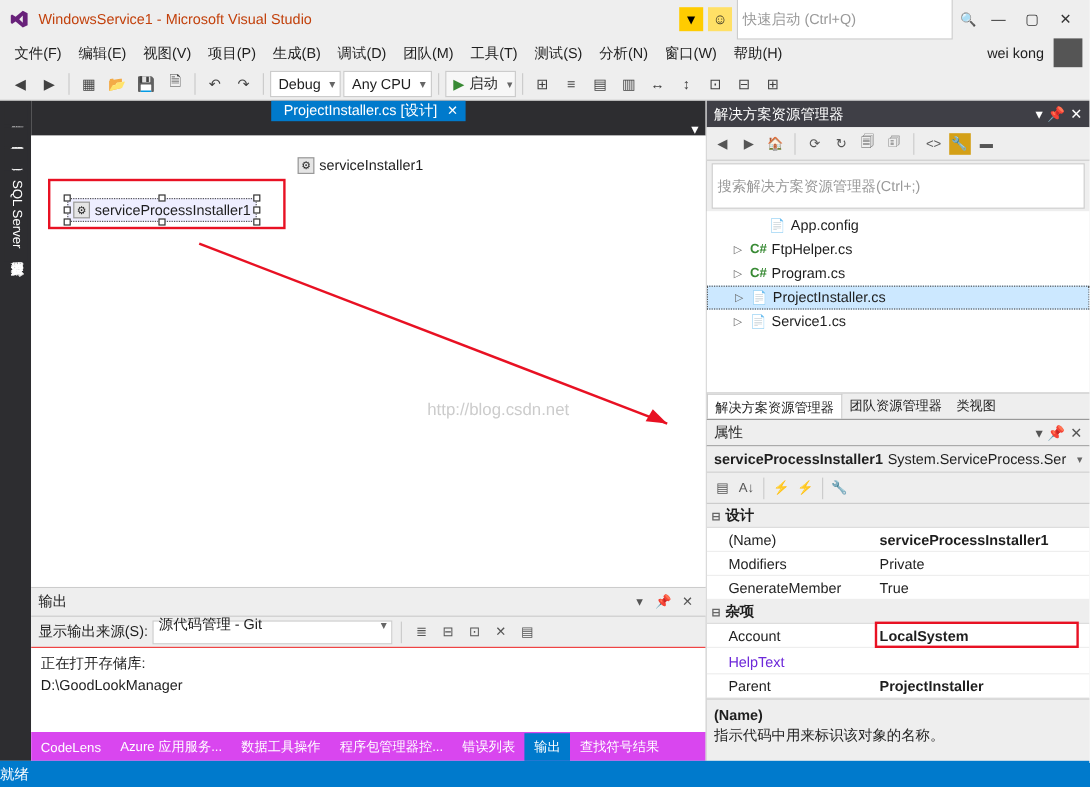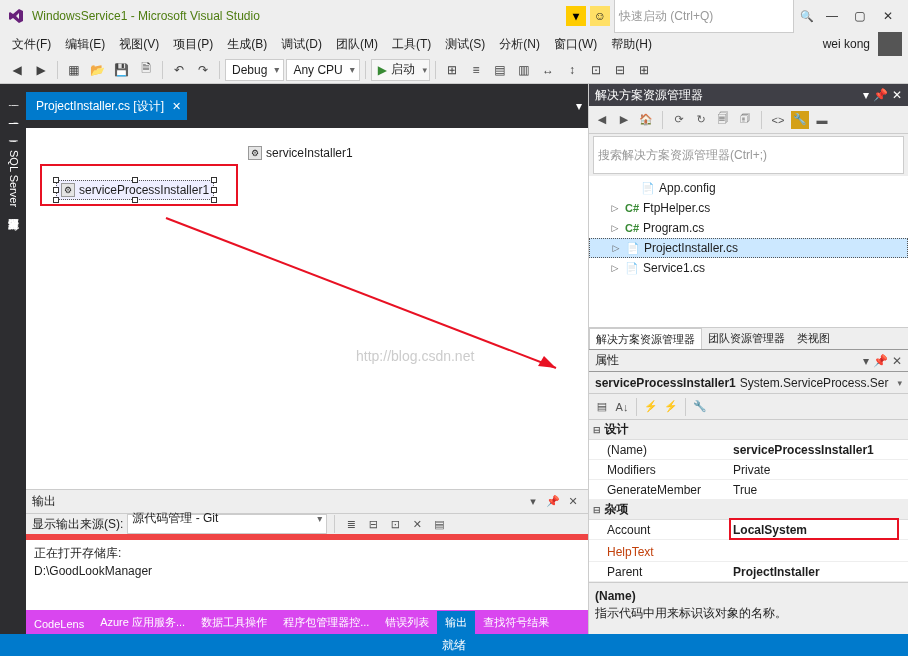--- a/index.html
+++ b/index.html
@@ -1,19 +1,19 @@
 <!DOCTYPE html>
 <html><head>
 <meta charset="utf-8">
 <style>
 * { margin:0; padding:0; box-sizing:border-box; font-family:"Microsoft YaHei",Segoe UI,Tahoma,sans-serif; font-size:12px; }
 body { background:#eee; color:#1e1e1e; width:908px; height:656px; overflow:hidden; display:flex; flex-direction:column; position:relative; }
 .titlebar { height:32px; background:#eee; display:flex; align-items:center; padding:0 8px; gap:8px; }
 .vs-logo { width:16px; height:16px; color:#68217a; }
-.titlebar .title { color:#4d7c0f; }
+.titlebar .title { color:#c2410c; }
 .titlebar .right { margin-left:auto; display:flex; align-items:center; gap:4px; }
 .yellow-sq { width:20px; height:20px; background:#ffcc00; display:flex; align-items:center; justify-content:center; color:#000; font-weight:bold; }
 .smiley { width:20px; height:20px; background:#ffe066; display:flex; align-items:center; justify-content:center; }
 .quick-launch { width:180px; height:22px; border:1px solid #ccc; background:#fff; padding:16px 4px; color:#999; display:flex; align-items:center; }
 .win-btn { width:24px; height:24px; display:flex; align-items:center; justify-content:center; color:#333; }
 .avatar { width:24px; height:24px; background:#555; }
 .menubar { height:24px; display:flex; align-items:center; gap:2px; padding:0 6px; }
 .menubar span { padding:2px 6px; color:#1e1e1e; cursor:default; }
 .user { margin-left:auto; padding:2px 6px; }
 .toolbar { height:28px; display:flex; align-items:center; gap:2px; padding:0 6px; border-bottom:1px solid #ccc; }
@@ -21,37 +21,37 @@
 .tb-sep { width:1px; height:18px; background:#ccc; margin:0 3px; }
 .combo { height:22px; border:1px solid #ccc; background:#fff; padding:0 16px 0 6px; display:flex; align-items:center; position:relative; }
 .combo::after { content:"▾"; position:absolute; right:4px; font-size:10px; color:#666; }
 .start-btn { height:22px; border:1px solid #ccc; background:#f7f7f7; display:flex; align-items:center; gap:4px; padding:0 14px 0 6px; color:#1e1e1e; position:relative; }
 .start-btn::after { content:"▾"; position:absolute; right:2px; font-size:9px; color:#666; }
 .play { color:#388a34; }
 .main { flex:1; display:flex; min-height:0; }
 .sidebar-left { width:26px; background:#2d2d30; display:flex; flex-direction:column; align-items:center; padding-top:4px; gap:2px; }
 .sidebar-left .tab { writing-mode:vertical-rl; color:#fff; font-size:11px; padding:8px 2px; background:#2d2d30; }
 .center { flex:1; display:flex; flex-direction:column; min-width:0; background:#fff; }
-.tab-row { height:44px; background:#2d2d30; display:flex; align-items:center; }
+.tab-row { height:29px; background:#2d2d30; display:flex; align-items:center;flex-direction:column; }
 .file-tab { height:28px; background:#007acc; color:#fff; display:flex; align-items:center; padding:0 6px 0 10px; gap:8px; }
 .file-tab .x { font-size:11px; }
 .tab-dd { margin-left:auto; color:#fff; padding:0 6px; }
 .designer { flex:1; position:relative; background:#fff; }
 .comp { position:absolute; display:flex; align-items:center; gap:4px; padding:2px 4px; font-size:12px; }
 .comp .ic { width:14px; height:14px; background:#e5e5e5; border:1px solid #999; display:flex; align-items:center; justify-content:center; font-size:9px; }
 .sel { border:1px dotted #555; background:#eef; }
 .handle { position:absolute; width:6px; height:6px; background:#fff; border:1px solid #333; }
 .red-box { position:absolute; border:2px solid #e81123; pointer-events:none; }
 .arrow-svg { position:absolute; pointer-events:none; }
 .watermark { position:absolute; color:#ccc; font-size:14px; }
 .bottom-panel { border-top:1px solid #ccc; background:#eee; display:flex; flex-direction:column; }
 .bp-header { height:24px; background:#eee; display:flex; align-items:center; padding:0 6px; color:#1e1e1e; border-bottom:1px solid #ccc; position:relative; }
 .bp-header .title { font-size:12px; }
 .bp-header .rt { margin-left:auto; display:flex; gap:2px; }
-.bp-tools { height:26px; display:flex; align-items:center; gap:4px; padding:0 6px; background:#eee; border-bottom:6px solid #ef4444; }
+.bp-tools { height:26px; display:flex; align-items:center; gap:4px; padding:0 6px; background:#eee; border-bottom:1px solid #ef4444; }
 .bp-tools .combo2 { height:20px; border:1px solid #ccc; background:#fff; padding:0 16px 12px 4px; position:relative; min-width:200px; display:flex; align-items:center; }
 .bp-tools .combo2::after { content:"▾"; position:absolute; right:4px; font-size:10px; color:#666; }
 .bp-body { background:#fff; padding:4px 8px; font-family:Consolas,monospace; font-size:12px; height:70px; }
 .bp-body div { line-height:1.5; }
 .bottom-tabs { display:flex; background:#d946ef; height:24px; align-items:flex-end; }
 .bottom-tabs span { color:#fff; padding:4px 8px; font-size:11px; }
 .bottom-tabs .active { background:#007acc; }
 .right-col { width:320px; display:flex; flex-direction:column; border-left:1px solid #ccc; }
 .panel-hdr { height:22px; background:#3f3f46; color:#fff; display:flex; align-items:center; padding:0 6px; font-size:12px; }
 .panel-hdr .rt { margin-left:auto; display:flex; gap:4px; font-size:10px; }
@@ -71,21 +71,21 @@
 .prop-tb { height:26px; display:flex; align-items:center; gap:2px; padding:0 4px; background:#eee; border-bottom:1px solid #ccc; }
 .prop-grid { flex:1; background:#fff; overflow:auto; }
 .cat { display:flex; align-items:center; background:#eee; height:20px; padding:0 4px; font-weight:bold; border-bottom:1px solid #ddd; gap:4px; }
 .cat .exp { font-size:9px; color:#666; }
 .prop-row { display:flex; height:20px; border-bottom:1px solid #eee; }
 .prop-row .n { width:140px; padding-left:18px; display:flex; align-items:center; }
 .prop-row .v { flex:1; display:flex; align-items:center; padding-left:4px; }
 .prop-row .v.bold { font-weight:bold; }
 .prop-desc { border-top:1px solid #ccc; padding:6px; background:#eee; height:52px; }
 .prop-desc .t { font-weight:bold; margin-bottom:2px; }
-.statusbar { height:22px; background:#007acc; color:#fff; display:flex; align-items:center; padding:0 24px;justify-content:center; }
+.statusbar { height:22px; background:#007acc; color:#fff; display:flex; align-items:center; padding:0 0; }
 .tiny-ic { width:18px; height:18px; display:flex; align-items:center; justify-content:center; font-size:11px; color:#555; }
 .spanner { width:18px; height:18px; background:#d4a017; display:flex; align-items:center; justify-content:center; color:#fff; font-size:11px; }
 </style>
 </head>
 <body>
 
 <div class="titlebar">
   <svg class="vs-logo" viewBox="0 0 16 16">
       <path fill="currentColor" d="M11 1l4 2v10l-4 2-6-5-3 2-1-1V5l1-1 3 2 6-5zm0 4L8 8l3 3V5z"></path>
     </svg>
@@ -320,21 +320,21 @@
             <div class="n" style="">GenerateMember</div>
             <div class="v ">True</div>
           </div>
           <div class="cat"><span class="exp">⊟</span>杂项</div>
           <div class="prop-row">
             <div class="n" style="">Account</div>
             <div class="v bold">LocalSystem</div>
           </div>
           <div class="red-box" style="position: relative; margin: -22px 0px 2px 140px; height: 22px; width: 170px;"></div>
           <div class="prop-row">
-            <div class="n" style="color:#c2410c">HelpText</div>
+            <div class="n" style="color:#6d28d9">HelpText</div>
             <div class="v "></div>
           </div>
           <div class="prop-row">
             <div class="n" style="">Parent</div>
             <div class="v bold">ProjectInstaller</div>
           </div>
         </div>
       <div class="prop-desc">
         <div class="t">(Name)</div>
         <div>指示代码中用来标识该对象的名称。</div>

